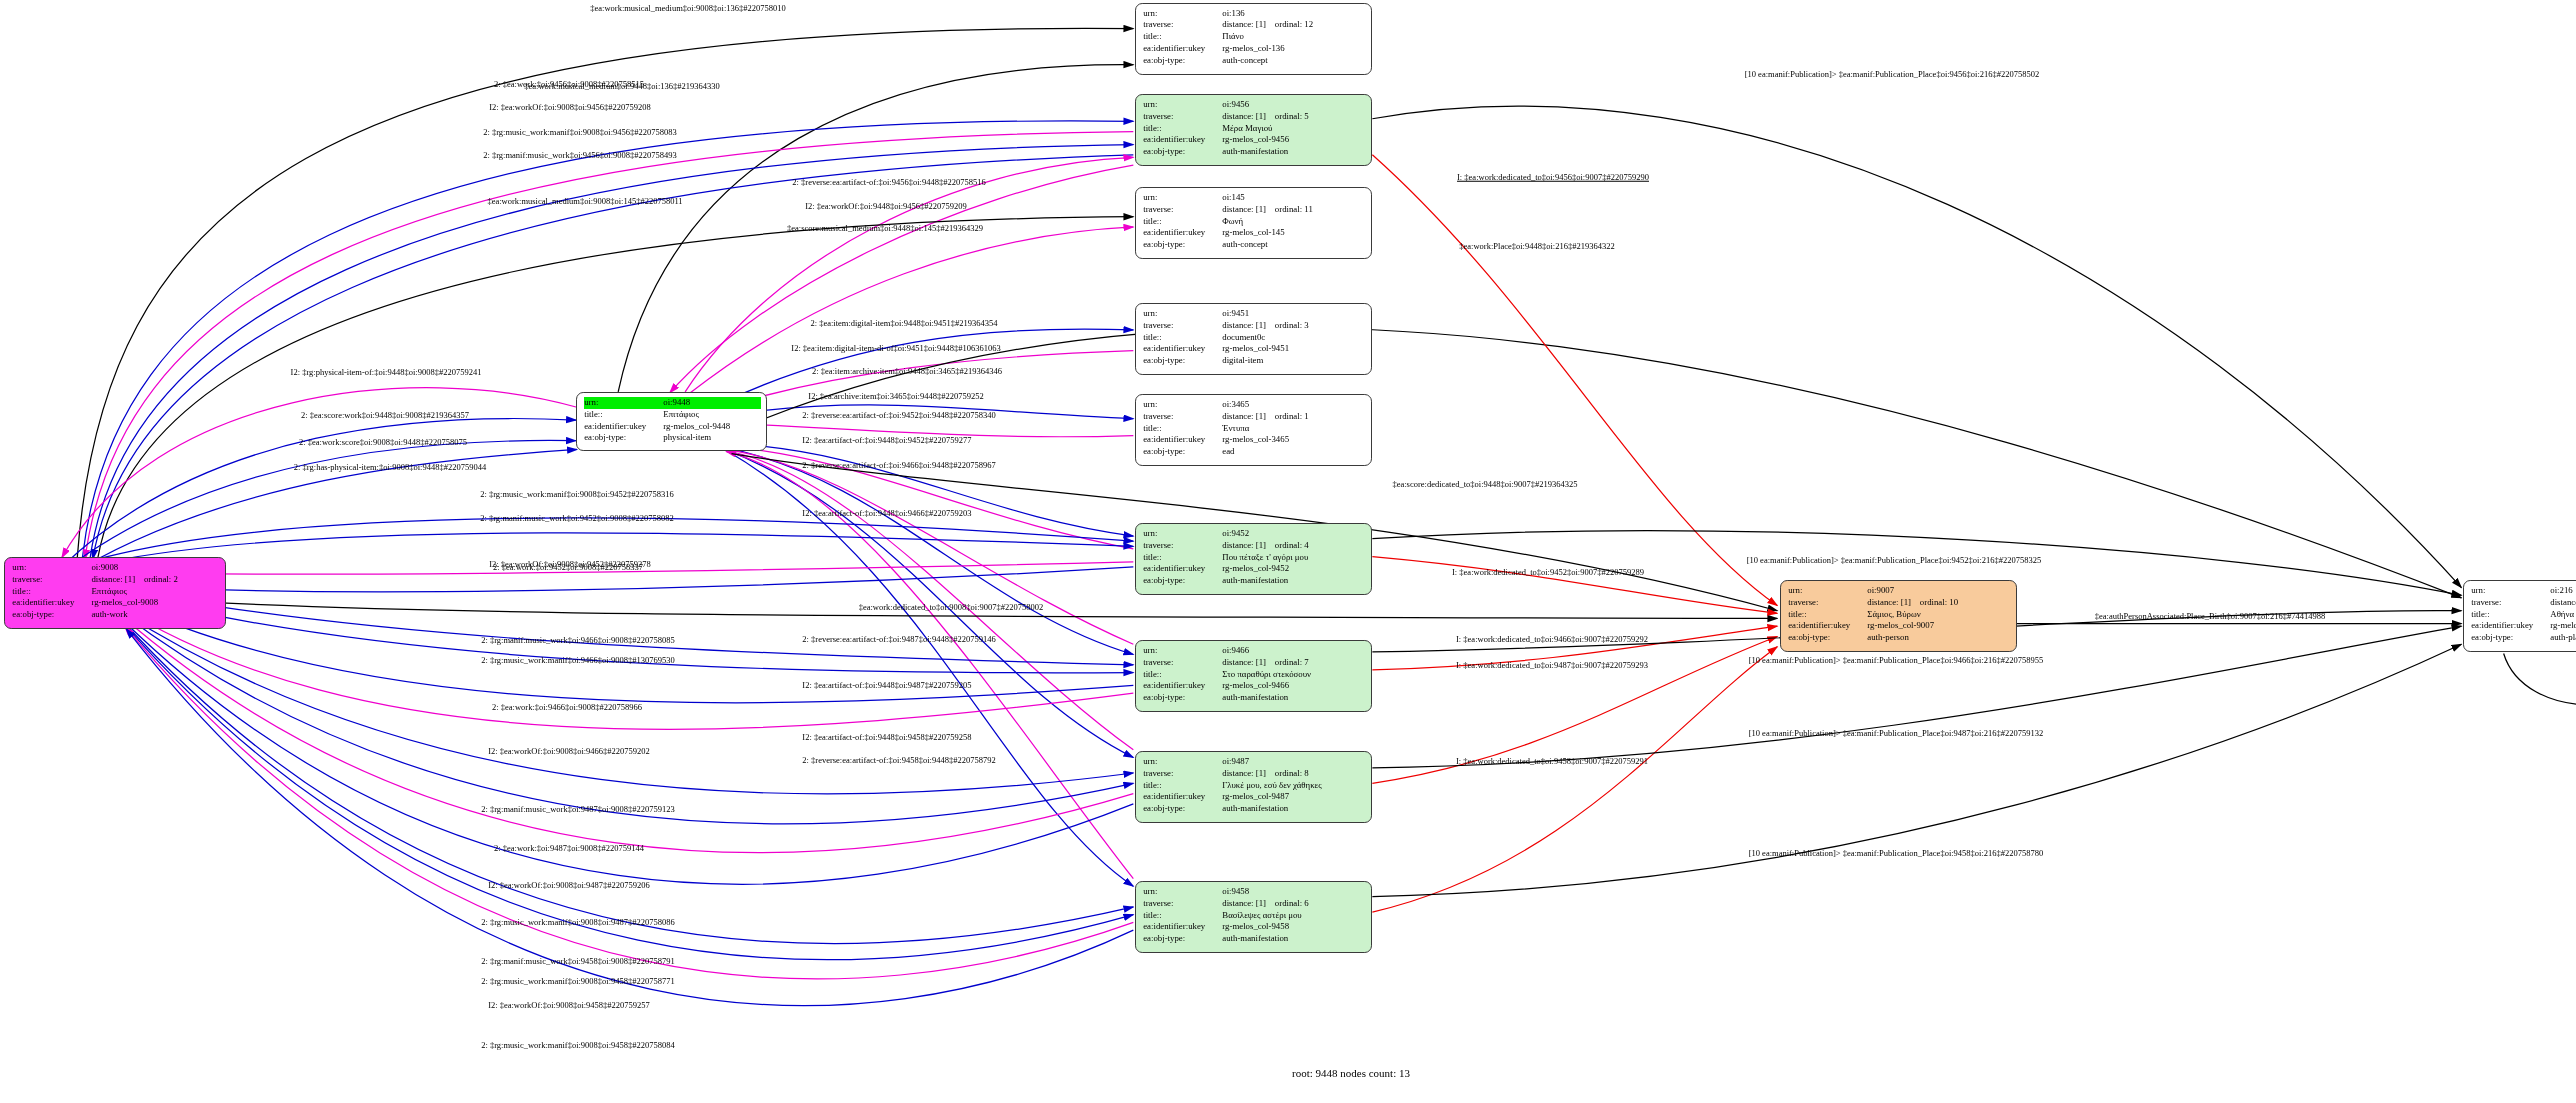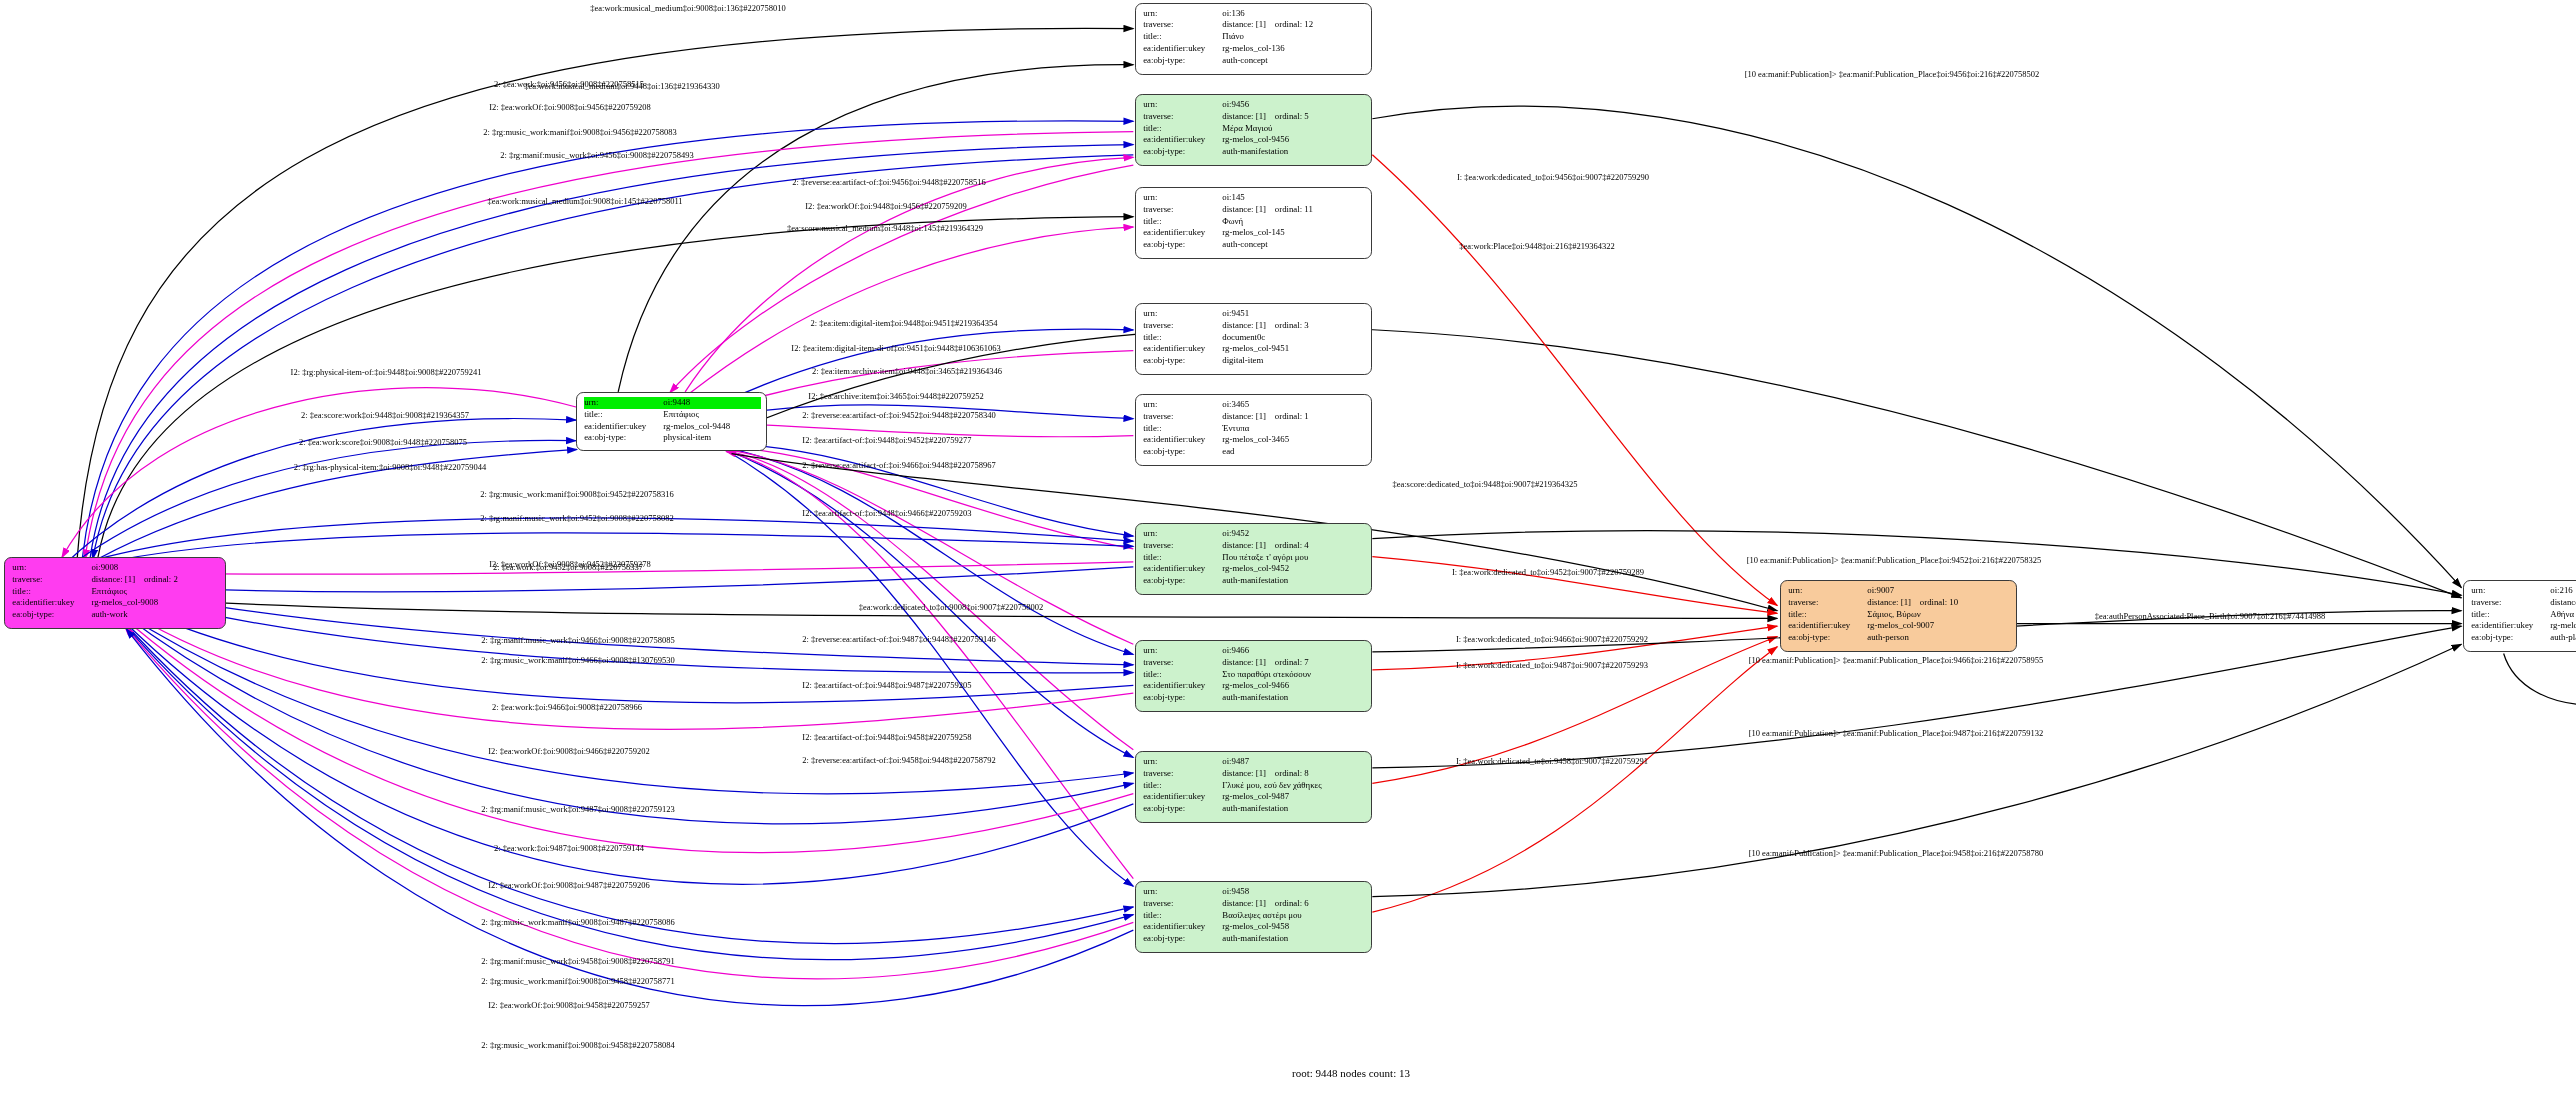--- a/index.html
+++ b/index.html
@@ -461,28 +461,28 @@
           </tbody>
         </table>
       </div>
     </div>
   <div id="labels-layer">
       <div class="elabel" style="left: 688px; top: 8.2px; color: rgb(0, 0, 0);">‡ea:work:musical_medium‡oi:9008‡oi:136‡#220758010</div>
       <div class="elabel" style="left: 569px; top: 84px; color: rgb(0, 0, 0);">2: ‡ea:work:‡oi:9456‡oi:9008‡#220758515</div>
       <div class="elabel" style="left: 570px; top: 107px; color: rgb(0, 0, 0);">I2: ‡ea:workOf:‡oi:9008‡oi:9456‡#220759208</div>
       <div class="elabel" style="left: 622px; top: 86px; color: rgb(0, 0, 0);">‡ea:work:musical_medium‡oi:9448‡oi:136‡#219364330</div>
       <div class="elabel" style="left: 580px; top: 132px; color: rgb(0, 0, 0);">2: ‡rg:music_work:manif‡oi:9008‡oi:9456‡#220758083</div>
-      <div class="elabel" style="left: 580px; top: 155px; color: rgb(0, 0, 0); margin-left: 17px;">2: ‡rg:manif:music_work‡oi:9456‡oi:9008‡#220758493</div>
+      <div class="elabel" style="left: 580px; top: 155px; color: rgb(0, 0, 0);">2: ‡rg:manif:music_work‡oi:9456‡oi:9008‡#220758493</div>
       <div class="elabel" style="left: 889px; top: 182px; color: rgb(0, 0, 0);">2: ‡reverse:ea:artifact-of:‡oi:9456‡oi:9448‡#220758516</div>
       <div class="elabel" style="left: 585px; top: 201px; color: rgb(0, 0, 0);">‡ea:work:musical_medium‡oi:9008‡oi:145‡#220758011</div>
       <div class="elabel" style="left: 886px; top: 206px; color: rgb(0, 0, 0);">I2: ‡ea:workOf:‡oi:9448‡oi:9456‡#220759209</div>
       <div class="elabel" style="left: 885px; top: 228px; color: rgb(0, 0, 0);">‡ea:score:musical_medium‡oi:9448‡oi:145‡#219364329</div>
       <div class="elabel" style="left: 1537px; top: 246px; color: rgb(0, 0, 0);">‡ea:work:Place‡oi:9448‡oi:216‡#219364322</div>
       <div class="elabel" style="left: 1892px; top: 74px; color: rgb(0, 0, 0);">[10 ea:manif:Publication]&gt; ‡ea:manif:Publication_Place‡oi:9456‡oi:216‡#220758502</div>
-      <div class="elabel" style="left: 1553px; top: 177px; color: rgb(0, 0, 0);">I: ‡ea:work:dedicated_to‡oi:9456‡oi:9007‡#220759290</div>
+      <div class="elabel" style="left: 1553px; top: 177px; color: rgb(0, 0, 0); text-decoration: underline;">I: ‡ea:work:dedicated_to‡oi:9456‡oi:9007‡#220759290</div>
       <div class="elabel" style="left: 904px; top: 323px; color: rgb(0, 0, 0);">2: ‡ea:item:digital-item‡oi:9448‡oi:9451‡#219364354</div>
       <div class="elabel" style="left: 896px; top: 348px; color: rgb(0, 0, 0);">I2: ‡ea:item:digital-item-di-of‡oi:9451‡oi:9448‡#106361063</div>
       <div class="elabel" style="left: 386px; top: 372px; color: rgb(0, 0, 0); text-align: center;">I2: ‡rg:physical-item-of:‡oi:9448‡oi:9008‡#220759241</div>
       <div class="elabel" style="left: 907px; top: 371px; color: rgb(0, 0, 0);">2: ‡ea:item:archive:item‡oi:9448‡oi:3465‡#219364346</div>
       <div class="elabel" style="left: 896px; top: 396px; color: rgb(0, 0, 0);">I2: ‡ea:archive:item‡oi:3465‡oi:9448‡#220759252</div>
       <div class="elabel" style="left: 385px; top: 415px; color: rgb(0, 0, 0);">2: ‡ea:score:work‡oi:9448‡oi:9008‡#219364357</div>
       <div class="elabel" style="left: 899px; top: 415px; color: rgb(0, 0, 0);">2: ‡reverse:ea:artifact-of:‡oi:9452‡oi:9448‡#220758340</div>
       <div class="elabel" style="left: 383px; top: 442px; color: rgb(0, 0, 0);">2: ‡ea:work:score‡oi:9008‡oi:9448‡#220758075</div>
       <div class="elabel" style="left: 887px; top: 440px; color: rgb(0, 0, 0);">I2: ‡ea:artifact-of:‡oi:9448‡oi:9452‡#220759277</div>
       <div class="elabel" style="left: 390px; top: 467px; color: rgb(0, 0, 0);">2: ‡rg:has-physical-item:‡oi:9008‡oi:9448‡#220759044</div>

